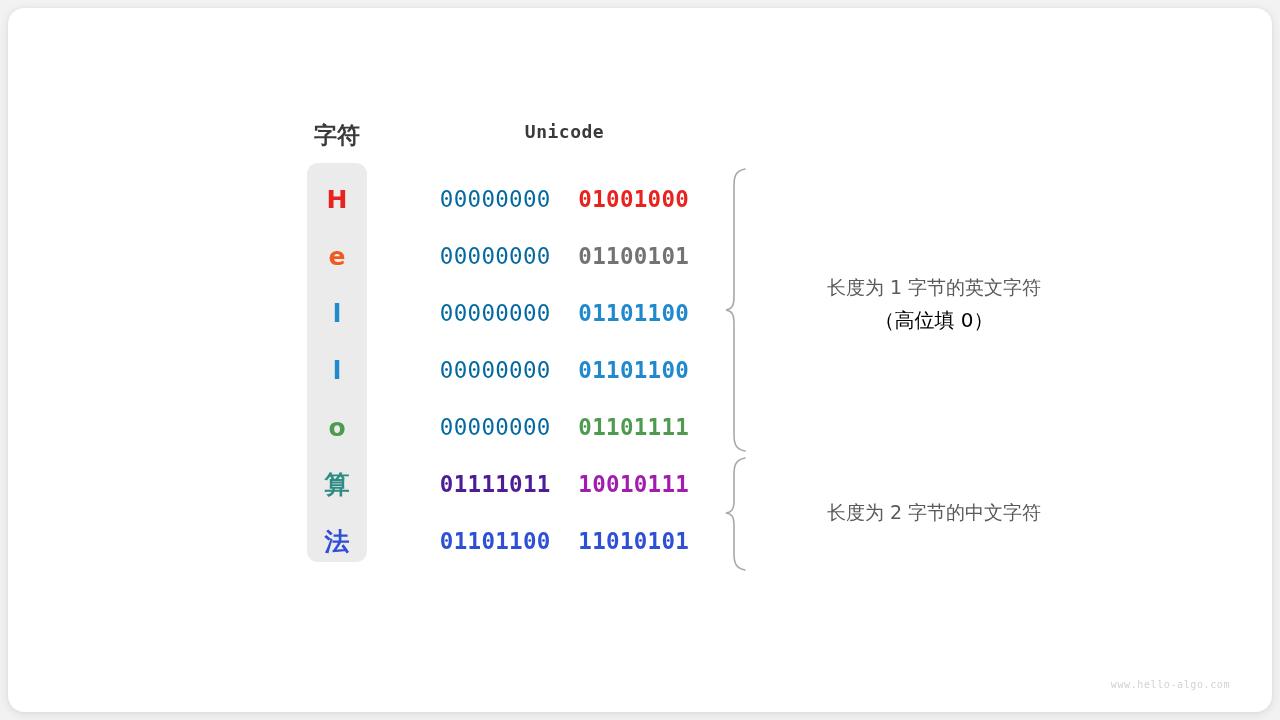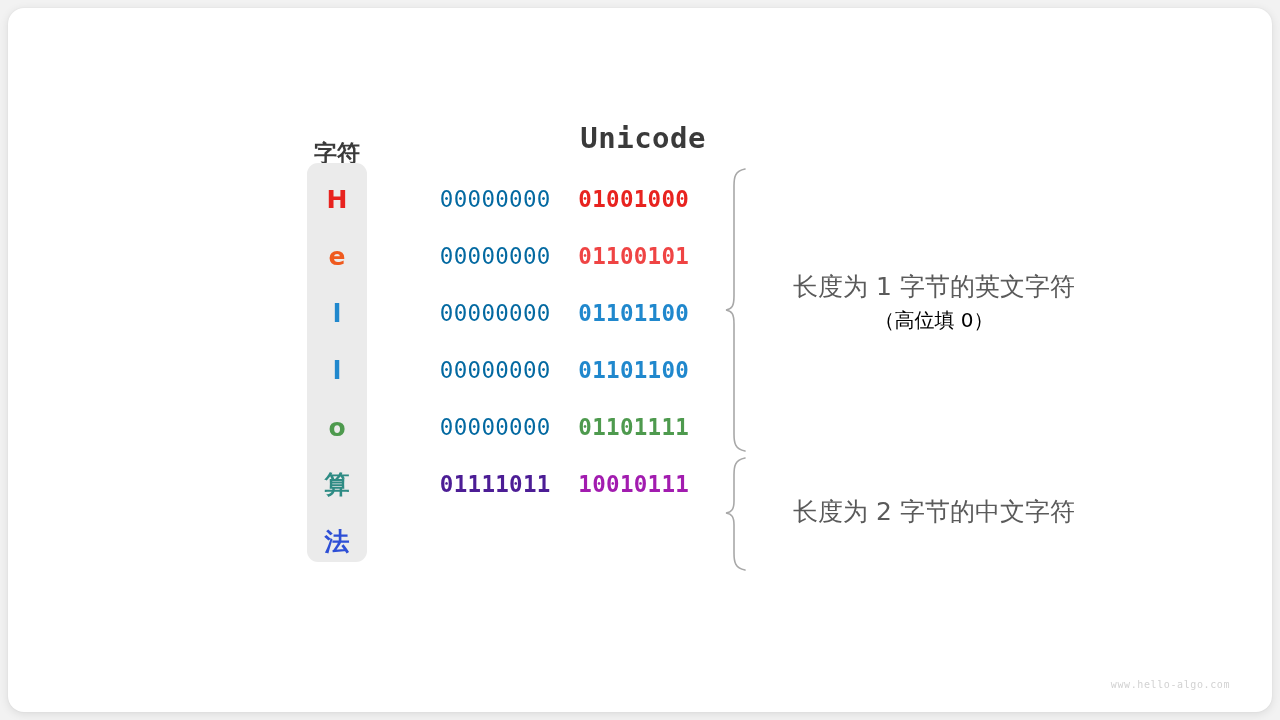--- a/index.html
+++ b/index.html
@@ -43,28 +43,27 @@
     color: #3a3a3a;
     white-space: nowrap;
   }
   #head-char {
     left: 299px;
     top: 112px;
     width: 60px;
     text-align: center;
     font-size: 23px;
     font-family: Liberation Serif, serif;
-    margin-top: 18px;
   }
   #head-unicode {
     left: 415px;
     top: 113px;
     width: 283px;
-    text-align: right;
-    font-size: 29px;
+    text-align: center;
+    font-size: 18px;
     letter-spacing: 0.5px;
     font-family: "DejaVu Sans Mono", "Liberation Mono", monospace;
   }
 
   
   #char-panel {
     position: absolute;
     left: 299px;
     top: 155px;
     width: 60px;
@@ -126,21 +125,21 @@
   .brace svg { display: block; }
 
   
   .annot {
     position: absolute;
     text-align: center;
     color: #5a5a5a;
     font-family: "DejaVu Sans", "Liberation Sans", sans-serif;
   }
   .annot .line1 {
-    font-size: 25px;
+    font-size: 19px;
     white-space: pre;
     line-height: 34px;
   }
   .annot .line2 {
     font-size: 20px;
     color: #000000;
     white-space: pre;
     line-height: 32px;
   }
 
@@ -167,40 +166,41 @@
 
     <div id="char-panel"></div>
 
     <div id="rows-host">
         <div class="row" style="top: 163px;">
           <div class="glyph" style="color: rgb(232, 35, 31);">H</div>
           <div class="bits"><span class="hi">00000000</span>  <span class="lo" style="color: rgb(232, 35, 31); margin-top: 30px;">01001000</span></div>
         </div>
         <div class="row" style="top: 220px;">
           <div class="glyph" style="color: rgb(239, 90, 30);">e</div>
-          <div class="bits"><span class="hi">00000000</span>  <span class="lo" style="color: #ef4444;">01100101</span></div>
+          <div class="bits"><span class="hi">00000000</span>  <span class="lo" style="color: #737373;">01100101</span></div>
         </div>
         <div class="row" style="top: 277px;">
           <div class="glyph" style="color: rgb(32, 136, 205);">l</div>
           <div class="bits"><span class="hi">00000000</span>  <span class="lo" style="color: rgb(32, 136, 205);">01101100</span></div>
         </div>
         <div class="row" style="top: 334px;">
           <div class="glyph" style="color: rgb(32, 136, 205);">l</div>
           <div class="bits"><span class="hi">00000000</span>  <span class="lo" style="color: rgb(32, 136, 205);">01101100</span></div>
         </div>
         <div class="row" style="top: 391px;">
           <div class="glyph" style="color: rgb(78, 154, 78);">o</div>
           <div class="bits"><span class="hi">00000000</span>  <span class="lo" style="color: rgb(78, 154, 78);">01101111</span></div>
         </div>
         <div class="row" style="top: 448px;">
           <div class="glyph" style="color: rgb(46, 139, 132);">算</div>
           <div class="bits"><span class="hi filled" style="color: #4c1d95;">01111011</span>  <span class="lo" style="color: #a21caf;">10010111</span></div>
         </div>
         <div class="row" style="top: 505px;">
           <div class="glyph" style="color: rgb(46, 79, 214);">法</div>
+          <div class="bits"><span class="hi filled" style="color: rgb(46, 79, 214);">01101100</span>  <span class="lo" style="color: rgb(46, 79, 214);">11010101</span></div>
         </div>
       </div>
 
     <div class="brace" id="brace-ascii" style="left:717px; top:160px;">
       <svg width="26" height="284" viewBox="0 0 26 284">
         <path d="M20 1 C10 3 9 9 9 18 L9 128 C9 138 7 141 1 142 C7 143 9 146 9 156 L9 266 C9 275 10 281 20 283" fill="none" stroke="#a8a8a8" stroke-width="1.6" stroke-linecap="round"></path>
       </svg>
     </div>
 
     <div class="brace" id="brace-cjk" style="left:717px; top:449px;">

